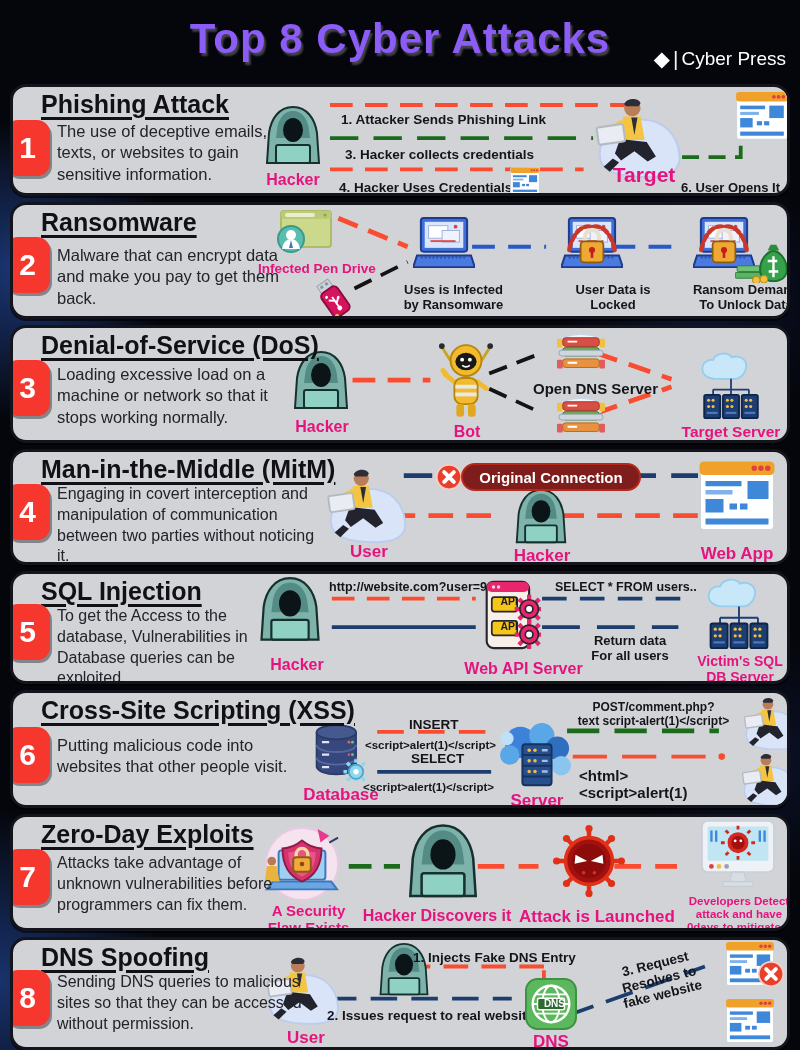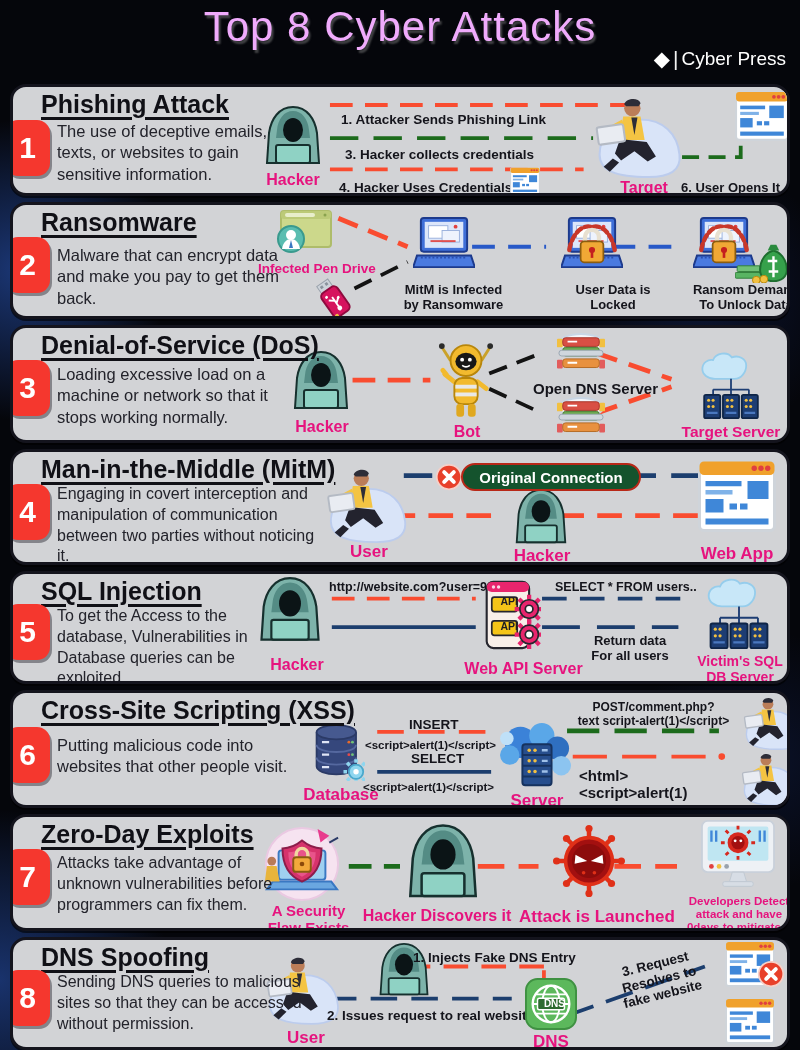--- a/index.html
+++ b/index.html
@@ -8,37 +8,37 @@
     position:relative;overflow:hidden;
     font-family:"Liberation Sans",sans-serif;
     background:
       radial-gradient(circle at 20px 270px, rgba(45,95,205,.55), transparent 150px),
       radial-gradient(circle at 0px 980px, rgba(45,95,205,.5), transparent 170px),
       radial-gradient(circle at 700px 300px, rgba(30,60,150,.28), transparent 140px),
       radial-gradient(circle at 760px 760px, rgba(30,60,150,.22), transparent 130px),
       #05060b;
   }
   .header{position:absolute;top:0;left:0;right:0;height:84px}
-  .header h1{text-align:center;font-size:42px;font-weight:400;color:#f0abfc;letter-spacing:1px;padding-top:3px;text-shadow:2px 3px 2px rgba(130,130,130,.5)}
+  .header h1{text-align:center;font-size:42px;font-weight:700;color:#8b5cf6;letter-spacing:1px;padding-top:15px;text-shadow:2px 3px 2px rgba(130,130,130,.5)}
   .brand{position:absolute;right:14px;top:47px;color:#fff;font-size:19px;display:flex;align-items:center}
   .brand .d{font-size:21px;margin-right:3px}
   .brand .sep{font-weight:300;font-size:21px;opacity:.95;margin-right:3px}
 
   .panel{position:absolute;left:10px;width:780px;background:#d2d3d6;border:3px solid #14141d;border-radius:16px;overflow:hidden;box-shadow:0 2px 0 rgba(0,0,0,.6)}
   .badge{position:absolute;left:-8px;width:45px;height:56px;background:#f5372e;border-radius:13px;color:#fff;font-size:30px;font-weight:800;display:flex;align-items:center;justify-content:center;box-shadow:2px 3px 0 rgba(15,15,25,.4);z-index:5}
   .title{position:absolute;left:28px;top:3px;font-size:25px;font-weight:800;color:#101016;text-decoration:underline;text-decoration-thickness:3px;text-underline-offset:4px;z-index:4}
   .desc{position:absolute;left:44px;font-size:16.5px;line-height:1.3;color:#23232b;z-index:4}
   .diagram{position:absolute;inset:0}
   .lines{position:absolute;left:0;top:0;width:100%;height:100%}
   .icon{position:absolute;overflow:visible}
   .plabel{position:absolute;color:#e6137e;font-weight:800;text-align:center;line-height:1.12}
   .step{position:absolute;color:#14141b;font-weight:700;line-height:1.15}
   .ml{white-space:pre-line}
   .ctr{text-align:center}
-  .pill{position:absolute;background:#14532d;border:2px solid #b82818;border-radius:15px;color:#fff;font-weight:800;font-size:15px;display:flex;align-items:center;justify-content:center;z-index:3}
+  .pill{position:absolute;background:#7f1d1d;border:2px solid #b82818;border-radius:15px;color:#fff;font-weight:800;font-size:15px;display:flex;align-items:center;justify-content:center;z-index:3}
   .ovl{position:absolute;font-weight:700;text-align:right;z-index:3}
 </style>
 </head>
 <body>
 
 <svg style="position:absolute;width:0;height:0" aria-hidden="true">
 <defs>
 <symbol id="hacker" viewBox="0 0 60 62">
   <path d="M30 2C16 2 8 14 6 28L4 58h52L54 28C52 14 44 2 30 2Z" fill="#7db3aa" stroke="#16302e" stroke-width="2"></path>
   <path d="M30 6c-9 0-15 8-16 19l-1 8h34l-1-8C45 14 39 6 30 6Z" fill="#548c85"></path>
@@ -310,21 +310,21 @@
     <div class="plabel" style="left:235px;top:84px;width:90px;font-size:16px">Hacker</div>
     <div class="step" style="left:328px;top:25px;font-size:13.5px">1. Attacker Sends Phishing Link</div>
     <div class="step" style="left:332px;top:60px;font-size:13.5px">3. Hacker collects credentials</div>
     <div class="step" style="left:326px;top:93px;font-size:13.5px">4. Hacker Uses Credentials</div>
     <svg class="icon" style="left:497px;top:80px;width:30px;height:28px">
         <use href="#browser"></use>
       </svg>
     <svg class="icon" style="left:578px;top:8px;width:95px;height:84px">
         <use href="#person"></use>
       </svg>
-    <div class="plabel" style="left:594px;top:92px;width:74px;font-size:16px">Target</div>
+    <div class="plabel" style="left:594px;top:76px;width:74px;font-size:21px">Target</div>
     <div class="step" style="left:668px;top:94px;font-size:13px">6. User Opens It</div>
     <svg class="icon" style="left:722px;top:4px;width:54px;height:50px">
         <use href="#browser"></use>
       </svg>
   </div>
 </section>
 
 <section class="panel" style="top:202px;height:117px">
   <div class="badge" style="top:32px">2</div>
   <h2 class="title">Ransomware</h2>
@@ -339,21 +339,21 @@
     <svg class="icon" style="left:262px;top:4px;width:58px;height:48px">
         <use href="#windowuser"></use>
       </svg>
     <div class="plabel" style="left:234px;top:56px;width:140px;font-size:13.5px">Infected Pen Drive</div>
     <svg class="icon" style="left:300px;top:70px;width:42px;height:46px">
         <use href="#usb"></use>
       </svg>
     <svg class="icon" style="left:400px;top:12px;width:62px;height:54px">
         <use href="#laptop"></use>
       </svg>
-    <div class="step ml ctr" style="left:378px;top:78px;width:125px;font-size:13px">MitM is Infected
+    <div class="step ml ctr" style="left:378px;top:78px;width:125px;font-size:13px">Uses is Infected
 by Ransomware</div>
     <svg class="icon" style="left:548px;top:12px;width:62px;height:54px">
         <use href="#laptop"></use>
       </svg>
     <svg class="icon" style="left:551px;top:15px;width:56px;height:46px">
         <use href="#locked"></use>
       </svg>
     <div class="step ml ctr" style="left:540px;top:78px;width:120px;font-size:13px">User Data is
 Locked</div>
     <svg class="icon" style="left:680px;top:12px;width:62px;height:54px">

